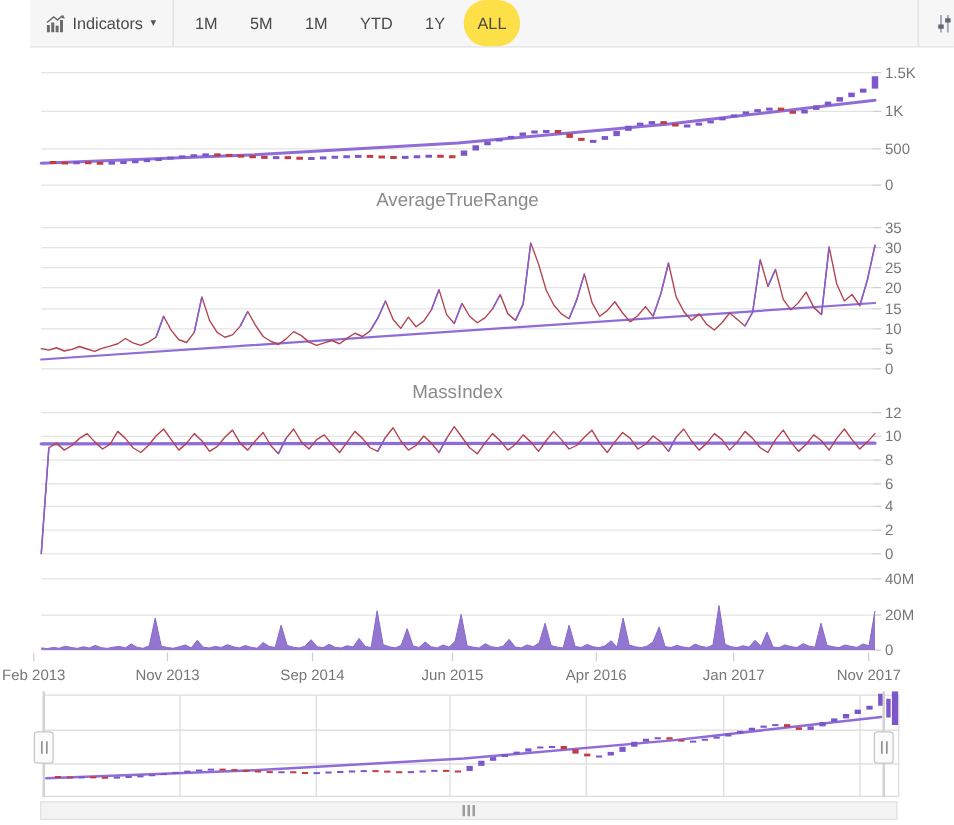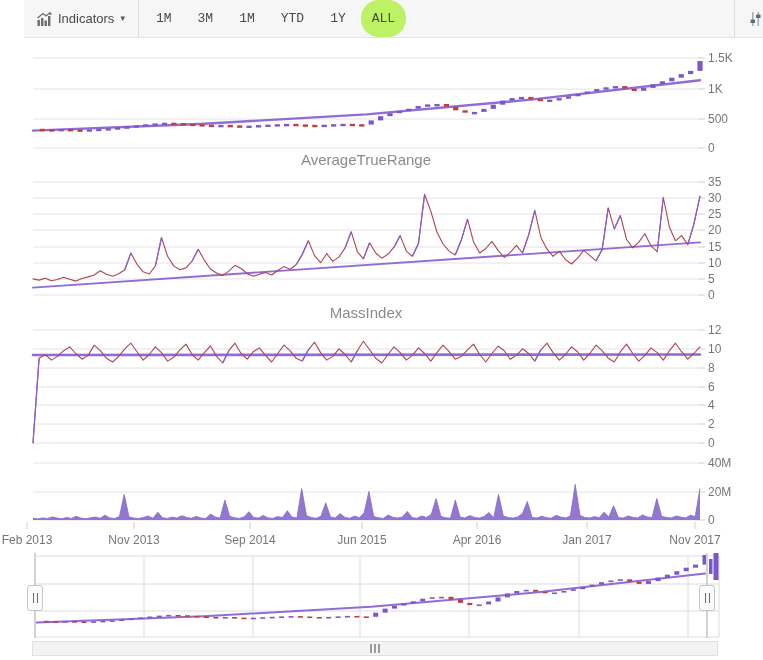--- a/index.html
+++ b/index.html
@@ -5,23 +5,23 @@
   html,body{margin:0;padding:0;}
   body{width:763px;height:660px;position:relative;background:#fff;overflow:hidden;
        font-family:"Liberation Sans","DejaVu Sans",sans-serif;}
   
   .toolbar{position:absolute;top:0;left:0;width:763px;height:38px;background:#f6f6f6;
            border-bottom:1px solid #e4e4e4;display:flex;align-items:stretch;box-sizing:border-box;margin-left:24px;}
   .tb-btn{background:transparent;border:none;outline:none;font-family:inherit;font-size:13px;
           color:#4a4a4a;display:flex;align-items:center;gap:6px;padding:0 13px;cursor:pointer;}
   .tb-sep{width:1px;background:#dedede;}
   .ranges{display:flex;align-items:stretch;margin-left:4px;}
-  .range-btn{background:transparent;border:none;outline:none;font-family:Liberation Mono, monospace;font-size:13px;
+  .range-btn{background:transparent;border:none;outline:none;font-family:Liberation Sans, sans-serif;font-size:13px;
              color:#4a4a4a;padding:0 11px;margin:0 2px;cursor:pointer;text-align:right;}
-  .range-btn.selected{background:#bef264;border-radius:18px;}
+  .range-btn.selected{background:#fde047;border-radius:18px;}
   .tb-spacer{flex:1;}
   .caret{font-size:9px;color:#555;line-height:1;}
   
   .main-chart{position:absolute;top:38px;left:0;}
   .nav-chart{position:absolute;top:553px;left:0;}
   svg text{font-family:"Liberation Sans","DejaVu Sans",sans-serif;font-size:12px;fill:#767676;}
   svg text.ptitle{font-size:15px;fill:#8b8b8b;}
   
   .nav-handle{position:absolute;width:16px;height:26px;background:#fbfbfb;border:1px solid #c6c6c6;
               border-radius:3px;box-sizing:border-box;display:flex;align-items:center;
@@ -49,21 +49,21 @@
         <path d="M0.5 6 L6 1.5 L9 4 L13 0.5" stroke="#6b6b6b" stroke-width="1.2" fill="none"></path>
         <path d="M13.8 0 L14.8 3 L11.8 2.2 Z" fill="#6b6b6b"></path>
       </svg>
     </span>
     <span>Indicators</span>
     <span class="caret">▾</span>
   </button>
   <div class="tb-sep"></div>
   <div class="ranges">
     <button class="range-btn">1M</button>
-    <button class="range-btn">3M</button>
+    <button class="range-btn">5M</button>
     <button class="range-btn">1M</button>
     <button class="range-btn">YTD</button>
     <button class="range-btn">1Y</button>
     <button class="range-btn selected">ALL</button>
   </div>
   <div class="tb-spacer"></div>
   <div class="tb-sep"></div>
   <button class="tb-btn">
     <span style="display:flex;">
       <svg width="15" height="16" viewBox="0 0 15 16">

